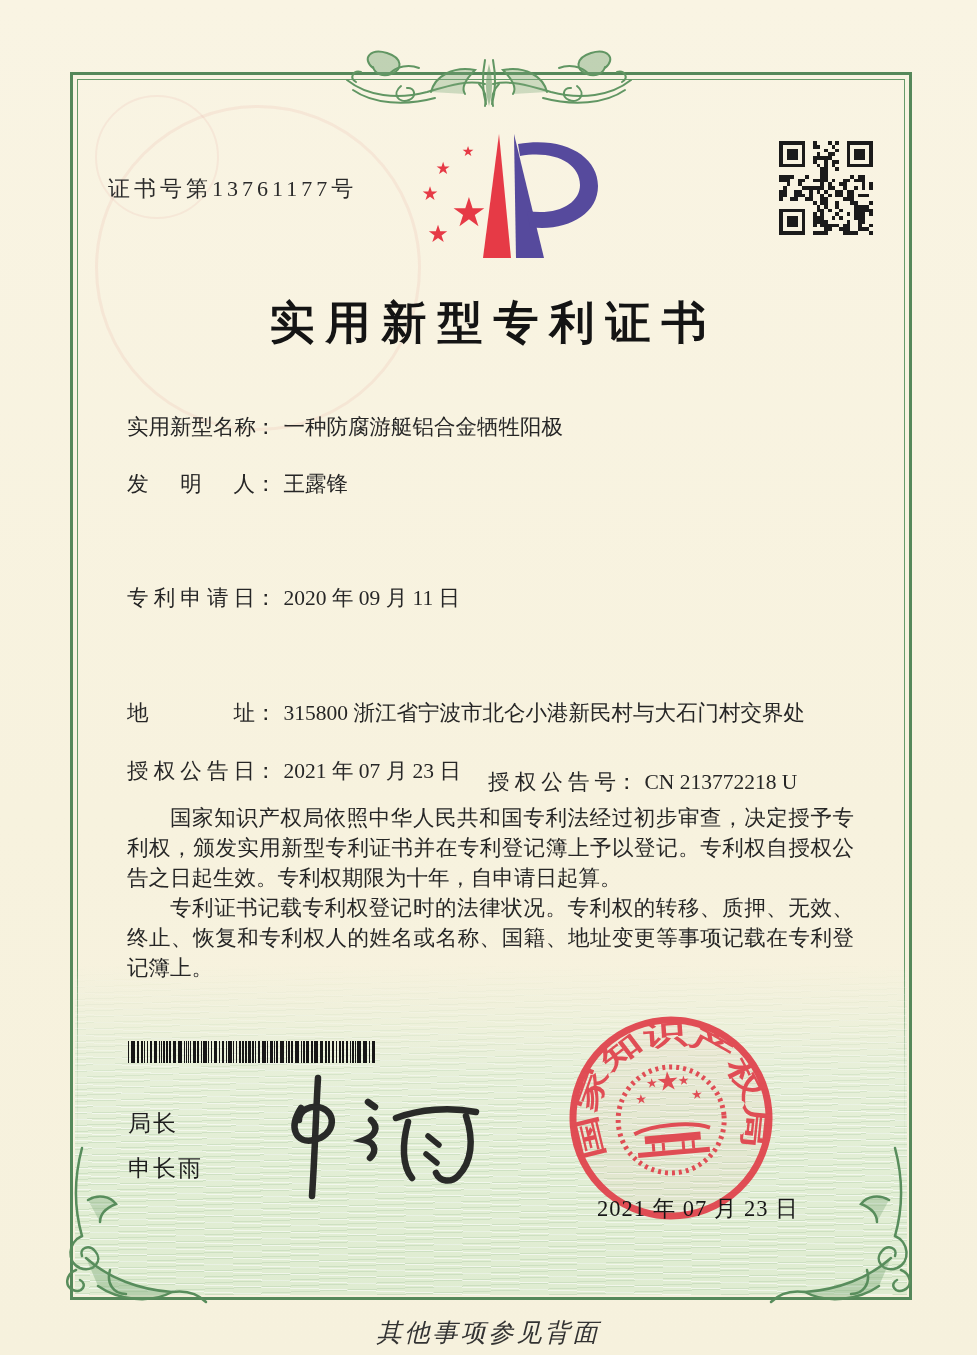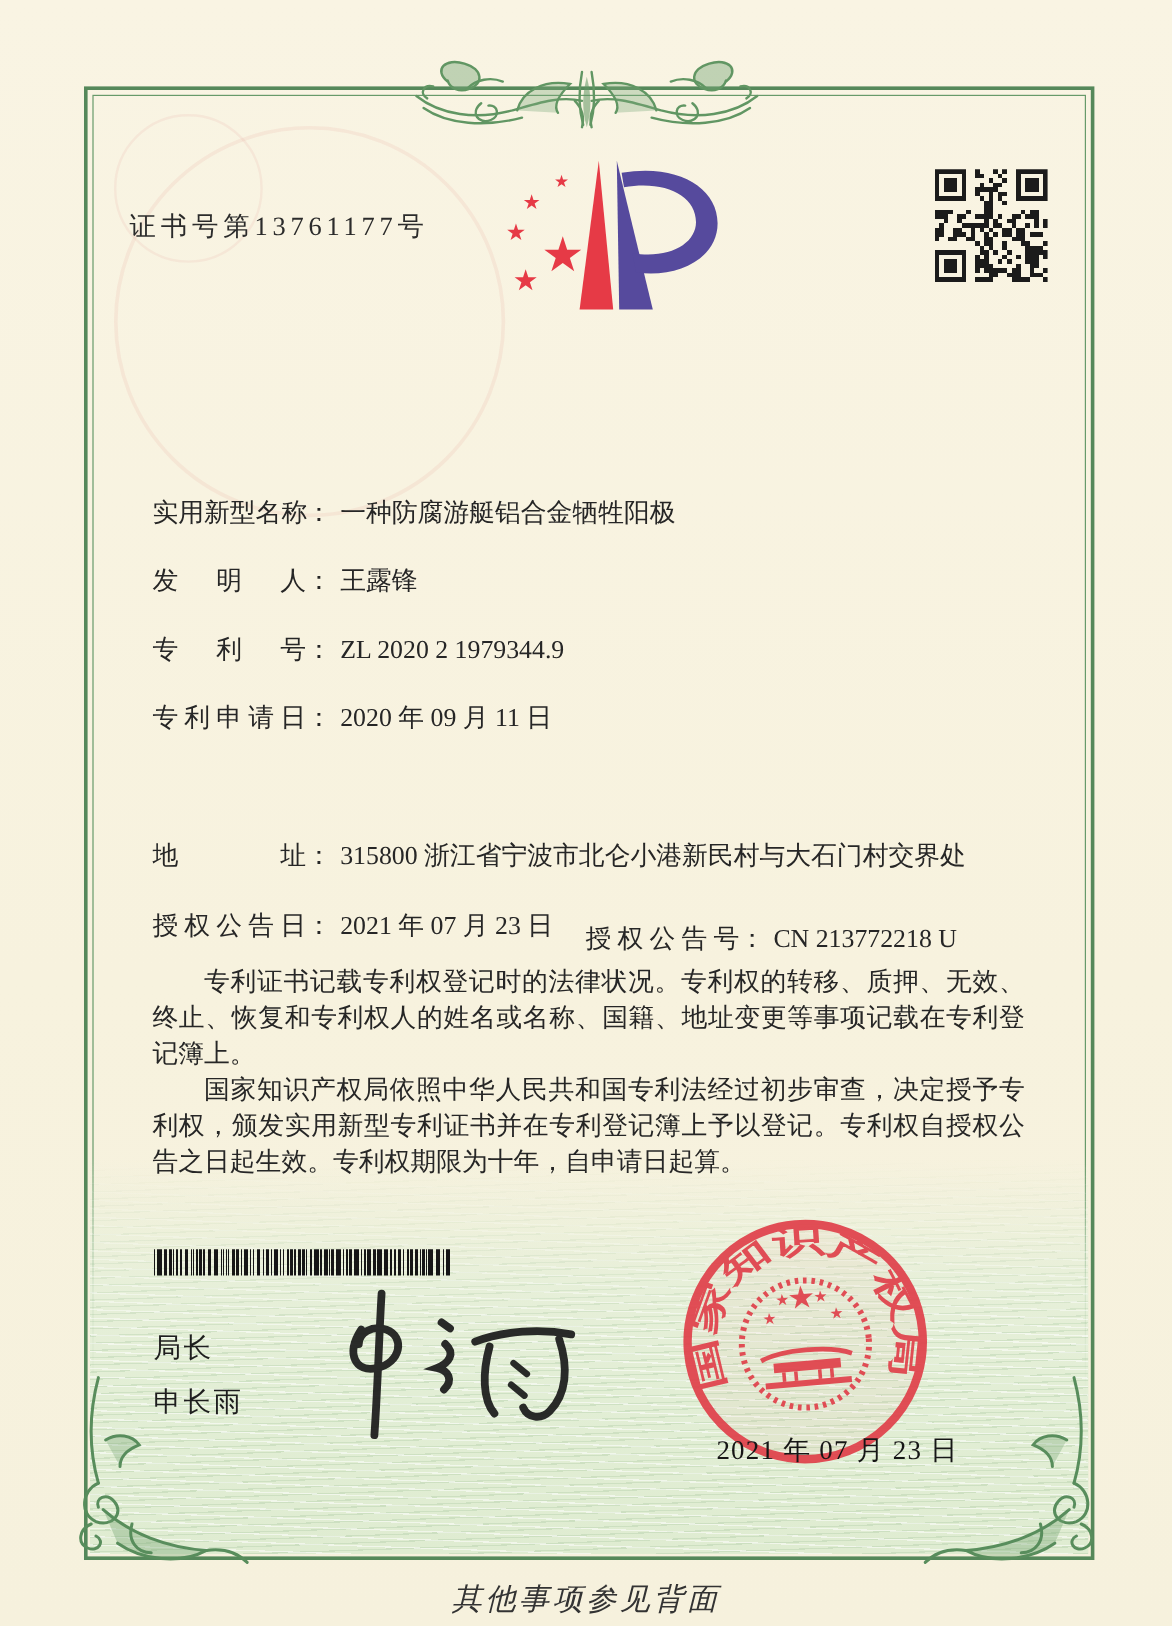--- a/index.html
+++ b/index.html
@@ -334,46 +334,44 @@
       <rect x="1" y="1" width="5" height="5" fill="#f8f3e1"></rect>
       <rect x="2" y="2" width="3" height="3" fill="#1b1b1b"></rect>
       <rect x="18" y="0" width="7" height="7" fill="#1b1b1b"></rect>
       <rect x="19" y="1" width="5" height="5" fill="#f8f3e1"></rect>
       <rect x="20" y="2" width="3" height="3" fill="#1b1b1b"></rect>
       <rect x="0" y="18" width="7" height="7" fill="#1b1b1b"></rect>
       <rect x="1" y="19" width="5" height="5" fill="#f8f3e1"></rect>
       <rect x="2" y="20" width="3" height="3" fill="#1b1b1b"></rect>
     </svg>
 
+  <div class="title">实用新型专利证书</div>
 
   <div class="row" style="top:412px">
     <span class="lbl">实用新型名称</span><span class="colon">：</span><span class="val">一种防腐游艇铝合金牺牲阳极</span>
   </div>
   <div class="row" style="top:469px">
     <span class="lbl">发明人</span><span class="colon">：</span><span class="val">王露锋</span>
-  </div>
-  <div class="row" style="top:526px">
-    <span class="lbl">专利号</span><span class="colon">：</span><span class="val">ZL 2020 2 1979344.9</span>
   </div>
   <div class="row" style="top:583px">
     <span class="lbl">专利申请日</span><span class="colon">：</span><span class="val">2020 年 09 月 11 日</span>
   </div>
   <div class="row" style="top:698px">
     <span class="lbl">地址</span><span class="colon">：</span><span class="val">315800 浙江省宁波市北仑小港新民村与大石门村交界处</span>
   </div>
   <div class="row" style="top:756px">
     <span class="lbl">授权公告日</span><span class="colon">：</span><span class="val">2021 年 07 月 23 日</span>
     <span class="pair2">
       <span class="lbl">授权公告号</span><span class="colon">：</span><span class="val">CN 213772218 U</span>
     </span>
   </div>
 
   <div class="paras">
+    <p>国家知识产权局依照中华人民共和国专利法经过初步审查，决定授予专利权，颁发实用新型专利证书并在专利登记簿上予以登记。专利权自授权公告之日起生效。专利权期限为十年，自申请日起算。</p>
     <p>专利证书记载专利权登记时的法律状况。专利权的转移、质押、无效、终止、恢复和专利权人的姓名或名称、国籍、地址变更等事项记载在专利登记簿上。</p>
-    <p>国家知识产权局依照中华人民共和国专利法经过初步审查，决定授予专利权，颁发实用新型专利证书并在专利登记簿上予以登记。专利权自授权公告之日起生效。专利权期限为十年，自申请日起算。</p>
   </div>
 
   <svg id="barcode" class="deco" style="left:128px;top:1041px;" width="250" height="22" viewBox="0 0 250 22" shape-rendering="crispEdges">
       <rect x="0" y="0" width="1" height="22" fill="#161616"></rect>
       <rect x="3" y="0" width="4" height="22" fill="#161616"></rect>
       <rect x="9" y="0" width="2" height="22" fill="#161616"></rect>
       <rect x="13" y="0" width="2" height="22" fill="#161616"></rect>
       <rect x="16" y="0" width="1" height="22" fill="#161616"></rect>
       <rect x="19" y="0" width="1" height="22" fill="#161616"></rect>
       <rect x="22" y="0" width="2" height="22" fill="#161616"></rect>

